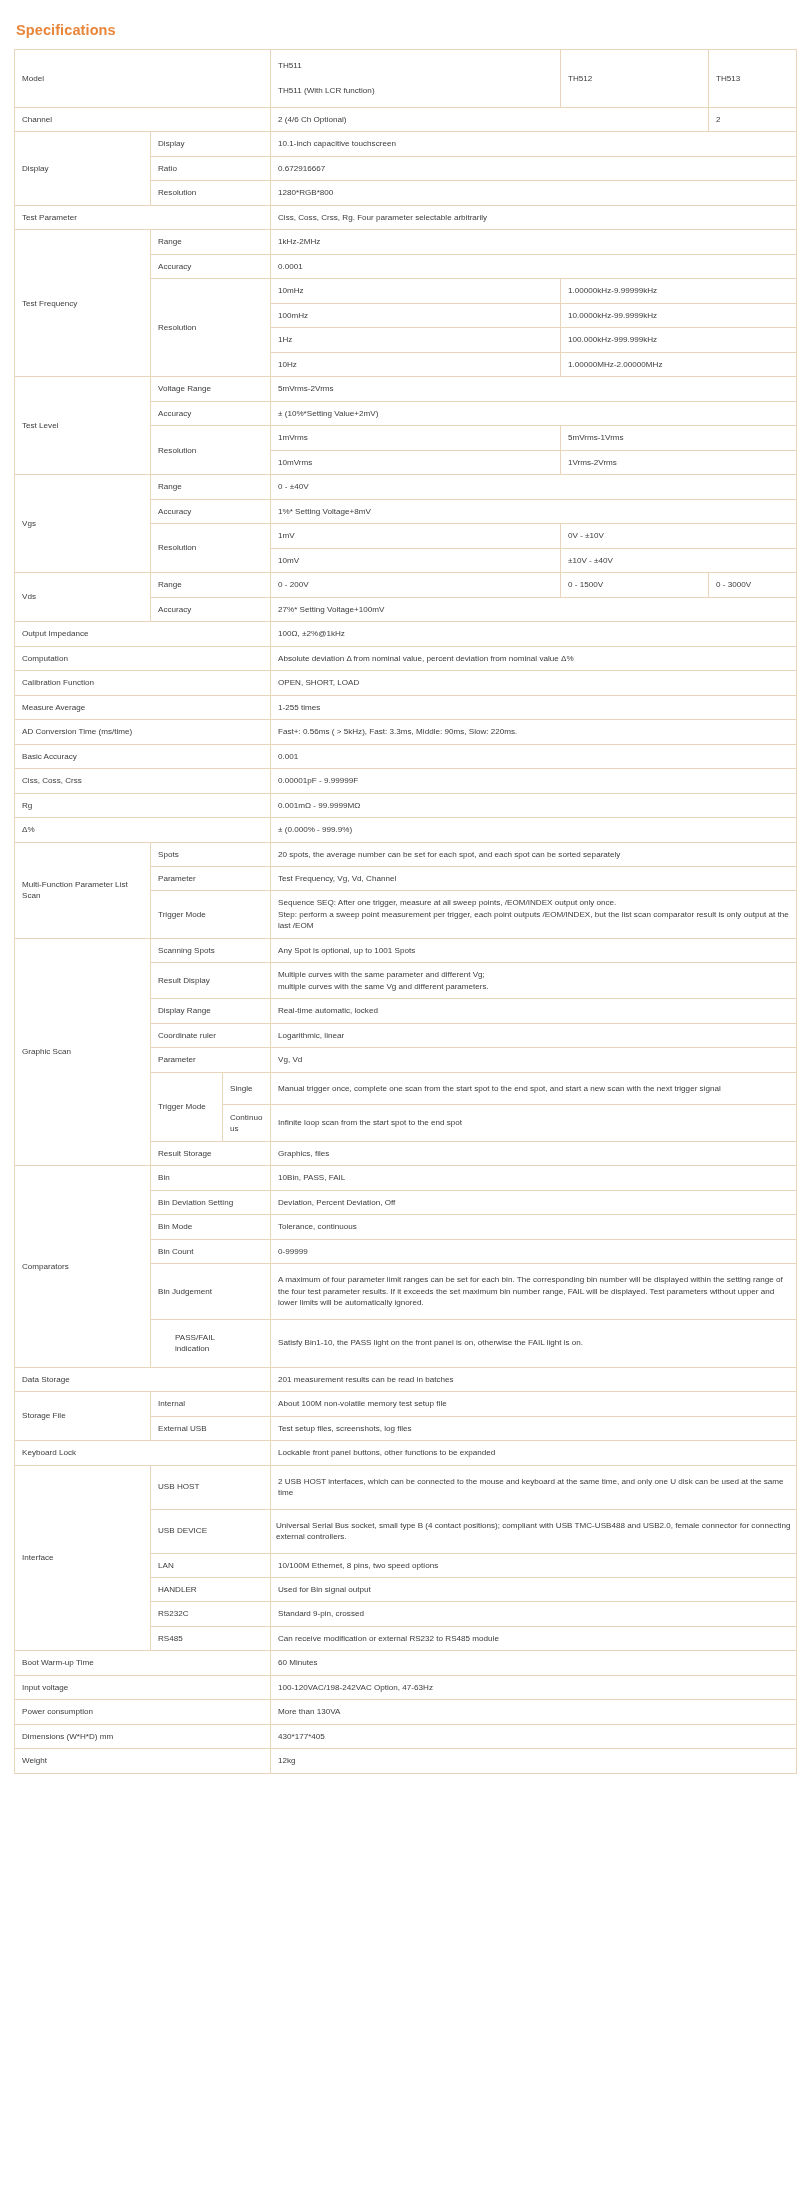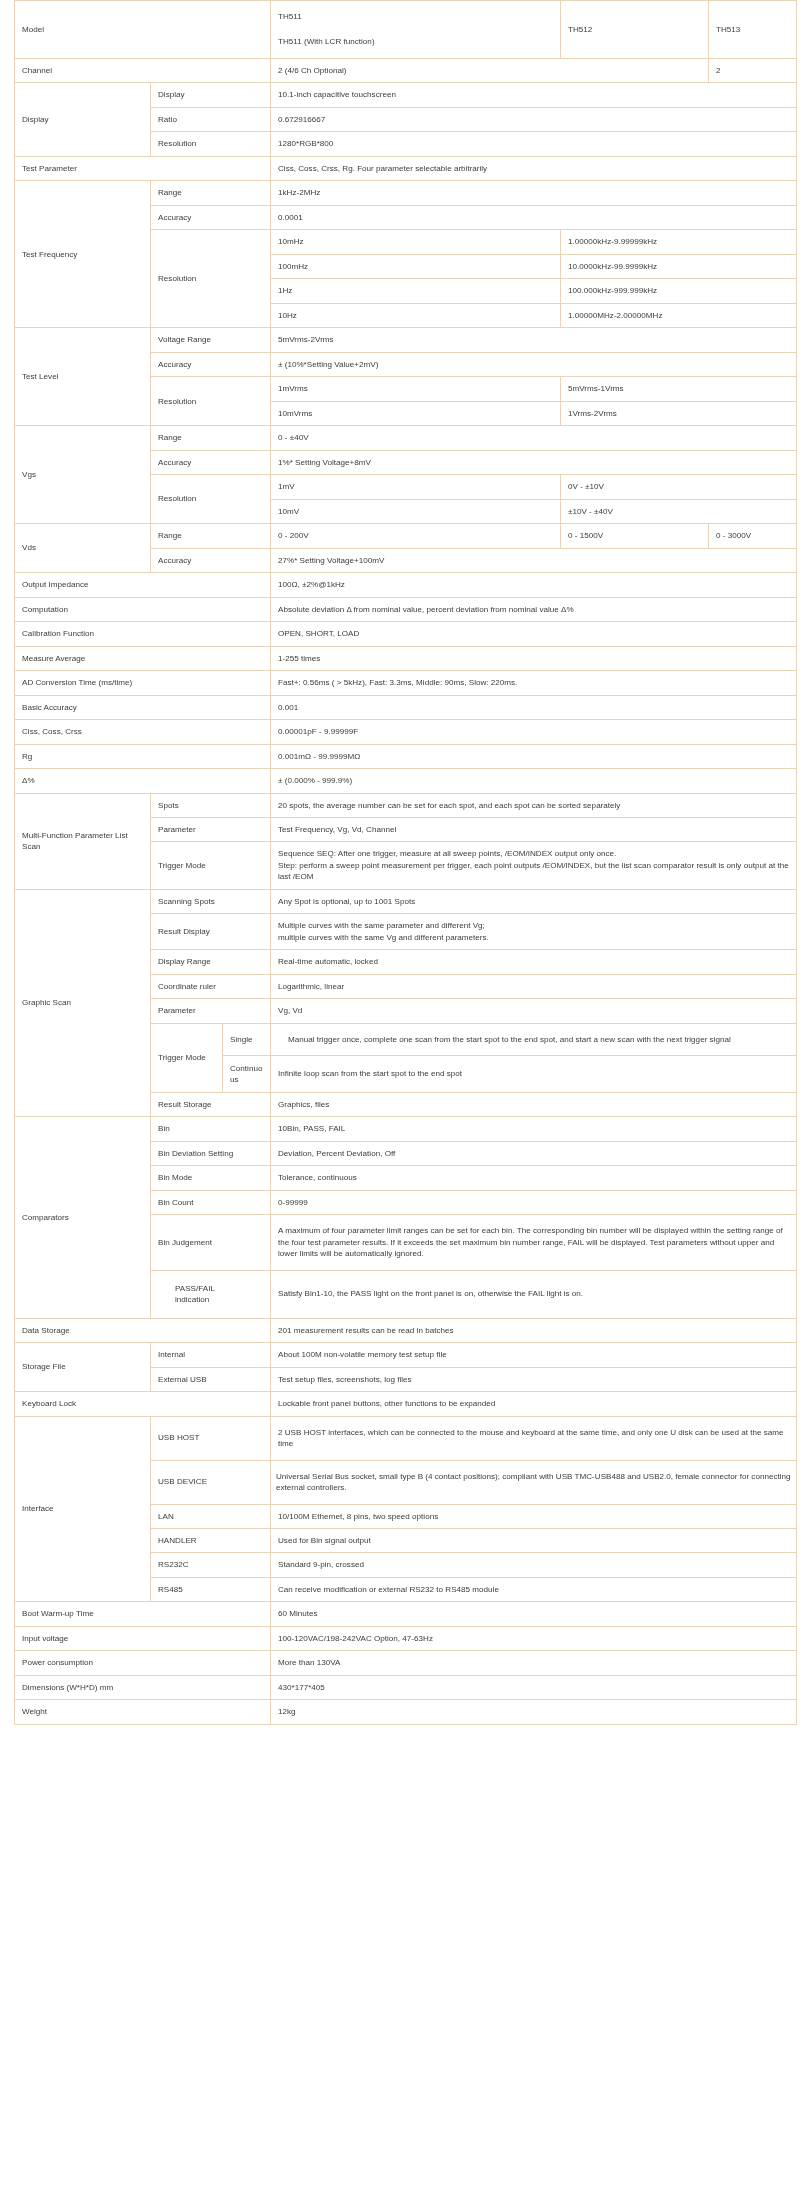--- a/index.html
+++ b/index.html
@@ -41,20 +41,21 @@
   td.inner-b { border-bottom-color: #dbdfe3; }
   td.inner-t { border-top-color: #dbdfe3; }
   td.inner-r { border-right-color: #dbdfe3; }
   td.inner-l { border-left-color: #dbdfe3; margin-top: 36px; }
 </style>
 </head>
 <body>
 
 <div class="page">
 
+  <div class="spec-title">Specifications</div>
 
   <table class="spec">
     <colgroup>
       <col style="width:136px">
         <col style="width:72px">
         <col style="width:48px">
       <col style="width:290px">
         <col style="width:148px">
         <col style="width:88px">
     </colgroup>
@@ -243,21 +244,21 @@
         <td colspan="2" class="inner-b inner-t">Coordinate ruler</td>
         <td colspan="3" class="inner-b inner-t">Logarithmic, linear</td>
       </tr>
       <tr>
         <td colspan="2" class="inner-t">Parameter</td>
         <td colspan="3" class="inner-t">Vg, Vd</td>
       </tr>
       <tr>
         <td rowspan="2">Trigger Mode</td>
         <td class="inner-b">Single</td>
-        <td colspan="3" class="inner-b" style="padding:10px 17px">Manual trigger once, complete one scan from the start spot to the end spot, and start a new scan with the next trigger signal</td>
+        <td colspan="3" class="inner-b" style="padding:10px 7px">Manual trigger once, complete one scan from the start spot to the end spot, and start a new scan with the next trigger signal</td>
       </tr>
       <tr>
         <td class="inner-t">Continuous</td>
         <td colspan="3" class="inner-t" style="padding:12px 7px">Infinite loop scan from the start spot to the end spot</td>
       </tr>
       <tr>
         <td colspan="2">Result Storage</td>
         <td colspan="3">Graphics, files</td>
       </tr>
 

